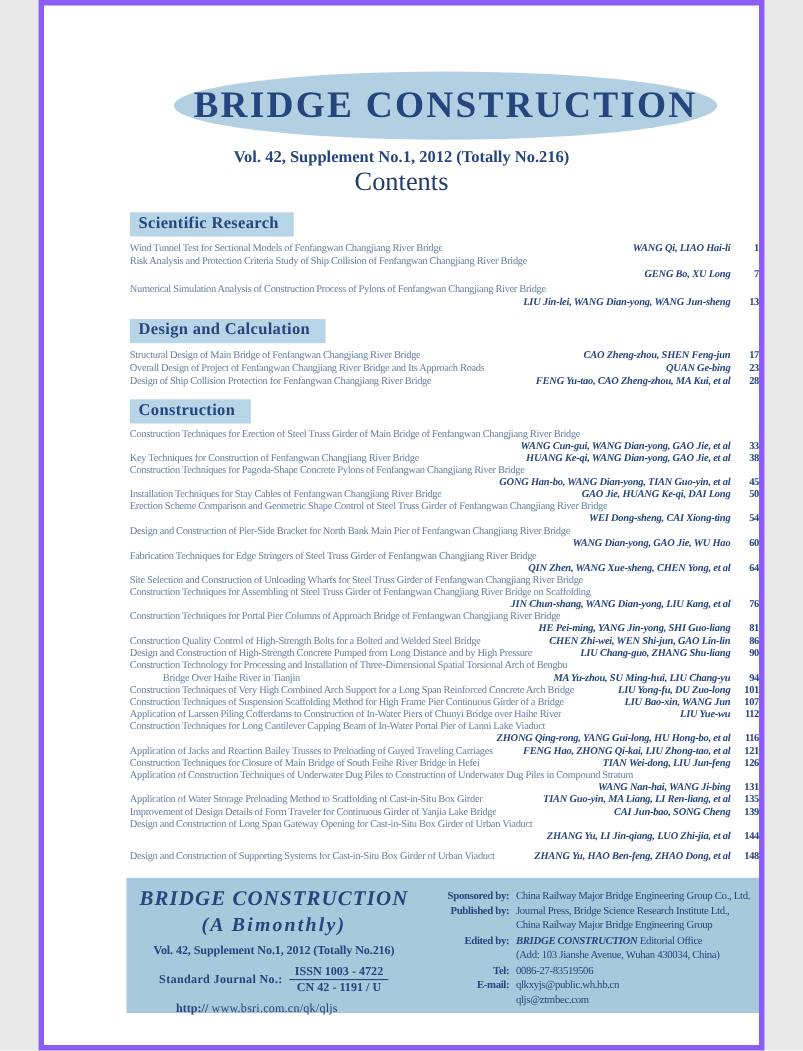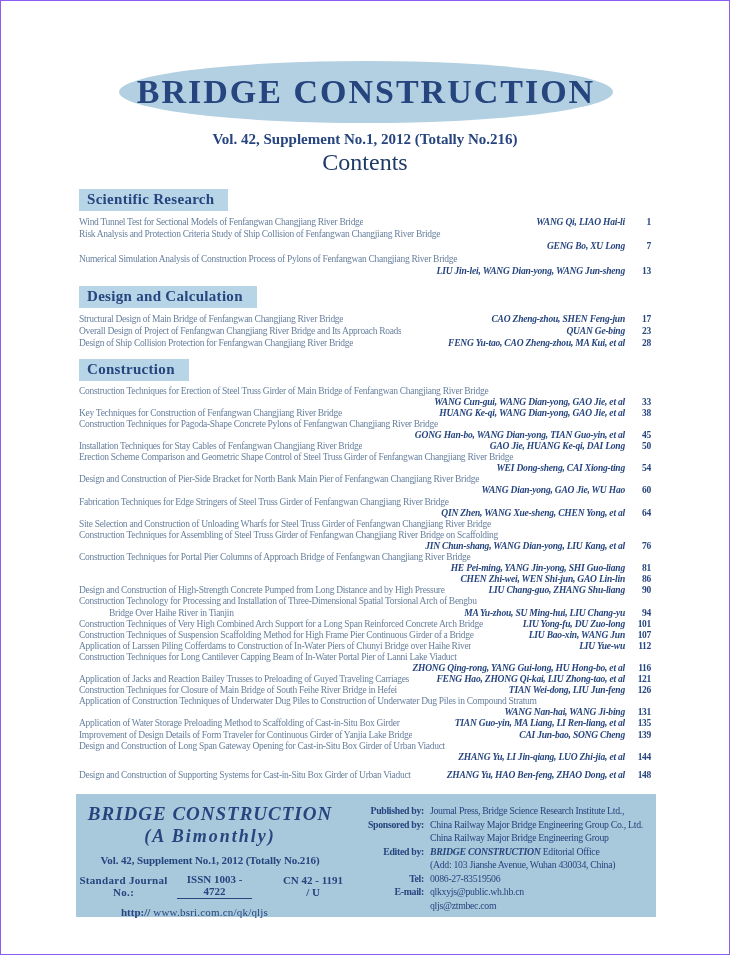--- a/index.html
+++ b/index.html
@@ -1,22 +1,22 @@
 <!DOCTYPE html>
 <html style="--navy: #26457e; --chipbg: #b7d5e6; --ellipse: #b3d0e2; --footerbg: #a8c9dc; --entry: #68809e;"><head>
 <meta charset="utf-8">
 <style>
   :root{
     --navy:#26457e; --dark:#1e3a66; --entry:#68809e;
     --chipbg:#b7d5e6; --ellipse:#b3d0e2; --footerbg:#a8c9dc;
   }
   *{margin:0;padding:0;box-sizing:border-box;}
   body{background:#e9e9e9;font-family:"Liberation Serif",serif;}
-  .page{position:relative;width:730px;height:955px;background:#ffffff;
-        border:1px solid #8b5cf6;margin:0 auto;overflow:hidden;}
+  .page{position:relative;width:660px;height:955px;background:#ffffff;
+        border:5px solid #8b5cf6;margin:0 auto;overflow:hidden;}
   
   .ellipse{position:absolute;left:118px;top:60px;width:494px;height:62px;
            background:var(--ellipse);border-radius:50%;
            display:flex;align-items:center;justify-content:center;}
   .jtitle{font-size:34px;font-weight:bold;color:var(--navy);letter-spacing:2px;white-space:nowrap;}
   .issue{position:absolute;top:130px;left:0;right:0;text-align:center;
          font-size:15px;font-weight:bold;color:var(--navy);}
   .contents{position:absolute;top:148px;left:0;right:0;text-align:center;
             font-size:24px;font-weight:normal;color:var(--dark);}
   
@@ -37,21 +37,21 @@
   .gap{margin-top:7px;}
   
   .footer{position:absolute;left:75px;top:793px;width:580px;height:123px;
           background:var(--footerbg);display:flex;color:var(--navy);}
   .fl{width:268px;flex:none;padding-top:9px;text-align:center;}
   .fl-title{font-size:19px;font-weight:bold;font-style:italic;letter-spacing:1px;}
   .fl-sub{font-size:18px;font-weight:bold;font-style:italic;letter-spacing:2px;margin-top:1px;}
   .fl-issue{font-size:11px;font-weight:bold;margin-top:7px;letter-spacing:-0.1px;}
   .fl-std{margin-top:7px;font-size:11px;font-weight:bold;display:flex;
           align-items:center;justify-content:center;gap:6px;letter-spacing:0.3px;}
-  .frac{display:inline-flex;text-align:center;letter-spacing:0;gap:30px;}
+  .frac{display:inline-flex;flex-direction:column;text-align:center;letter-spacing:0;}
   .frac .num{border-bottom:1px solid var(--navy);padding:0 5px 1px;}
   .frac .den{padding-top:1px;}
   .fl-url{margin-top:7px;font-size:11px;text-align:left;padding-left:18px;letter-spacing:0.2px;margin-left:27px;}
   .fl-url b{letter-spacing:0;}
   .fr{flex:1 1 auto;padding-top:10px;font-size:9.8px;letter-spacing:-0.3px;}
   .fr .irow{display:flex;line-height:13.5px;}
   .fr .ilabel{width:80px;text-align:right;font-weight:bold;flex:none;}
   .fr .ival{padding-left:6px;white-space:nowrap;}
   .fr .ival i{font-weight:bold;}
 </style>
@@ -204,20 +204,21 @@
             <div class="row">
               <span class="t tfull">Construction Techniques for Portal Pier Columns of Approach Bridge of Fenfangwan Changjiang River Bridge</span>
             </div>
             <div class="row">
               <span class="a">HE Pei-ming, YANG Jin-yong, SHI Guo-liang</span>
               <span class="p">81</span>
             </div>
           </div>
           <div class="entry">
             <div class="row">
+              <span class="t">Construction Quality Control of High-Strength Bolts for a Bolted and Welded Steel Bridge</span>
               <span class="a">CHEN Zhi-wei, WEN Shi-jun, GAO Lin-lin</span>
               <span class="p">86</span>
             </div>
           </div>
           <div class="entry">
             <div class="row">
               <span class="t">Design and Construction of High-Strength Concrete Pumped from Long Distance and by High Pressure</span>
               <span class="a">LIU Chang-guo, ZHANG Shu-liang</span>
               <span class="p">90</span>
             </div>
@@ -328,28 +329,28 @@
         <span>Standard  Journal  No.:</span>
         <span class="frac">
           <span class="num">ISSN  1003 - 4722</span>
           <span class="den">CN  42 - 1191 / U</span>
         </span>
       </div>
       <div class="fl-url"><b>http://</b><span> www.bsri.com.cn/qk/qljs</span></div>
     </div>
     <div class="fr">
         <div class="irow">
+          <span class="ilabel">Sponsored by:</span>
+          <span class="ival">China Railway Major Bridge Engineering Group Co., Ltd.</span>
+        </div>
+        <div class="irow">
           <span class="ilabel">Published by:</span>
           <span class="ival">Journal Press, Bridge Science Research Institute Ltd.,</span>
         </div>
         <div class="irow">
-          <span class="ilabel">Sponsored by:</span>
-          <span class="ival">China Railway Major Bridge Engineering Group Co., Ltd.</span>
-        </div>
-        <div class="irow">
           <span class="ilabel"></span>
           <span class="ival">China Railway Major Bridge Engineering Group</span>
         </div>
         <div class="irow">
           <span class="ilabel">Edited by:</span>
           <span class="ival"><i>BRIDGE CONSTRUCTION</i><span class="">  Editorial Office</span></span>
         </div>
         <div class="irow">
           <span class="ilabel"></span>
           <span class="ival">(Add: 103 Jianshe Avenue, Wuhan 430034, China)</span>

